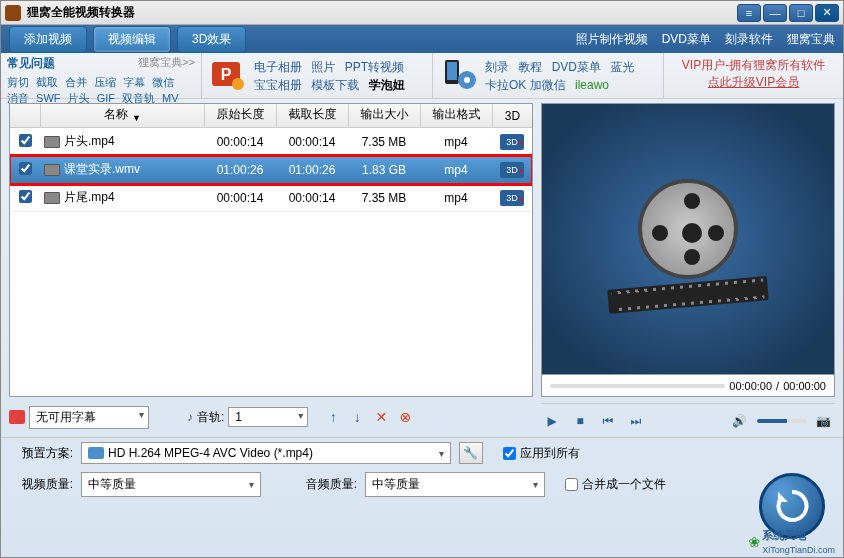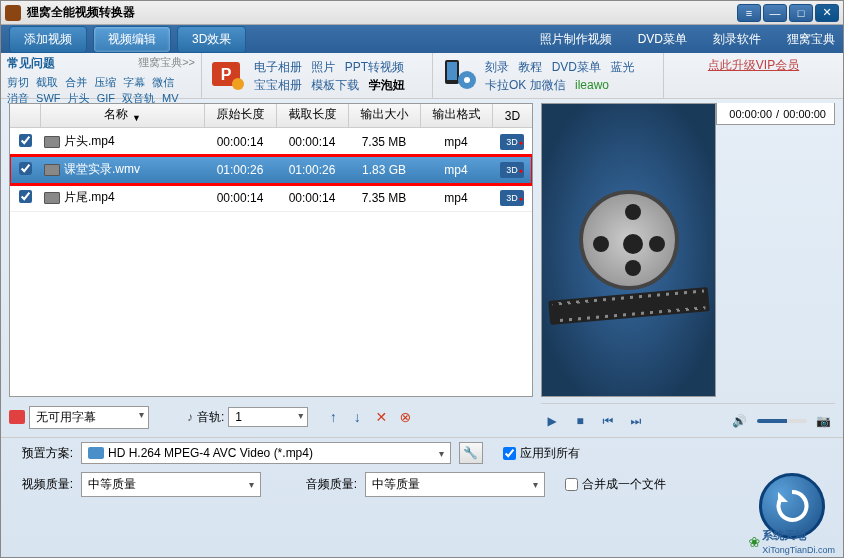--- a/index.html
+++ b/index.html
@@ -10,21 +10,21 @@
 .titlebar { height: 24px; background: linear-gradient(#f0f0f0, #e0e0e0); display: flex; align-items: center; padding: 0 4px; border-bottom: 1px solid #aaa; }
 .titlebar-icon { width: 16px; height: 16px; background: #8B4513; border-radius: 3px; margin-right: 6px; }
 .titlebar-title { font-size: 12px; font-weight: bold; flex: 1; }
 .win-controls { display: flex; gap: 2px; }
 .win-btn { width: 24px; height: 18px; background: linear-gradient(#4a7fb8, #2a5f98); border: 1px solid #1a4f88; border-radius: 3px; color: white; font-size: 11px; display: flex; align-items: center; justify-content: center; cursor: pointer; }
 .win-btn.close { background: linear-gradient(#1a5f98, #0a4f88); }
 
 .toolbar-row { height: 28px; background: linear-gradient(#3a6fa8, #2a5f98); display: flex; align-items: center; padding: 0 8px; }
 .tab-btn { padding: 4px 14px; background: linear-gradient(#4a8fc8, #2a6fa8); border: 1px solid #1a5f98; border-radius: 4px; color: white; font-size: 12px; margin-right: 6px; cursor: pointer; }
 .tab-btn.active { background: linear-gradient(#5a9fd8, #3a7fb8); box-shadow: inset 0 0 3px rgba(255,255,255,0.5); }
-.toolbar-links { margin-left: auto; display: flex; gap: 26px; }
+.toolbar-links { margin-left: auto; display: flex; gap: 14px; }
 .toolbar-link { color: white; font-size: 12px; cursor: pointer; }
 
 .info-bar { height: 46px; background: linear-gradient(#f0f4f8, #e8ecf0); border-bottom: 1px solid #ccc; display: flex; align-items: stretch; }
 .faq-section { width: 200px; padding: 2px 6px; }
 .faq-header { display: flex; justify-content: space-between; font-size: 12px; }
 .faq-title { color: #1a5f98; font-weight: bold; }
 .faq-link { color: #888; font-size: 11px; }
 .faq-tags { font-size: 11px; color: #1a5f98; line-height: 16px; margin-top: 2px; }
 .faq-tags span { margin-right: 4px; cursor: pointer; }
 
@@ -54,21 +54,21 @@
 .file-row.selected { background: linear-gradient(#5a9fd8, #3a7fb8); color: white; outline: 3px solid red; outline-offset: -1px; }
 .fr-check { width: 30px; text-align: center; }
 .fr-check input { accent-color: #2a5f98; }
 .fr-name { flex: 1; display: flex; align-items: center; gap: 4px; padding-left: 4px; }
 .fr-icon { width: 16px; height: 12px; background: #888; border-radius: 1px; border: 1px solid #555; }
 .fr-col { width: 72px; text-align: center; }
 .fr-3d { width: 40px; text-align: center; }
 .badge-3d { display: inline-block; width: 24px; height: 16px; background: #2a5f98; color: white; font-size: 9px; line-height: 16px; border-radius: 2px; position: relative; }
 .badge-3d::after { content: "●"; color: red; font-size: 7px; position: absolute; right: 1px; bottom: -1px; }
 
-.preview-panel { width: 294px; display: flex; flex-direction: row; }
+.preview-panel { width: 294px; display: flex; flex-direction: column; }
 .preview-screen { flex: 1; background: radial-gradient(ellipse at center, #3a6fa8 0%, #1a3a5a 80%); border: 1px solid #999; display: flex; align-items: center; justify-content: center; position: relative; }
 .film-reel { width: 120px; height: 120px; position: relative; }
 .reel-disc { width: 100px; height: 100px; background: radial-gradient(#ccc, #888); border-radius: 50%; border: 4px solid #444; position: relative; margin: 0 auto; }
 .reel-hole { width: 16px; height: 16px; background: #222; border-radius: 50%; position: absolute; }
 .reel-hole.c { top: 40px; left: 40px; width: 20px; height: 20px; }
 .reel-hole.t { top: 10px; left: 42px; }
 .reel-hole.b { bottom: 10px; left: 42px; }
 .reel-hole.l { top: 42px; left: 10px; }
 .reel-hole.r { top: 42px; right: 10px; }
 .film-strip { position: absolute; bottom: -8px; left: -20px; width: 160px; height: 24px; background: #222; border-radius: 2px; transform: rotate(-5deg); }
@@ -193,20 +193,21 @@
           <span>DVD菜单</span>
           <span>蓝光</span>
         </div>
         <div>
           <span>卡拉OK 加微信</span>
           <span class="green">ileawo</span>
         </div>
       </div>
     </div>
     <div class="vip-section">
+      <div class="vip-line1">VIP用户-拥有狸窝所有软件</div>
       <div class="vip-line2">点此升级VIP会员</div>
     </div>
   </div>
 
   <div class="main-area">
     <div class="file-panel">
       <div class="file-header">
         <div class="fh-checkbox"></div>
         <div class="fh-col fh-name">
             <span>名称</span>

